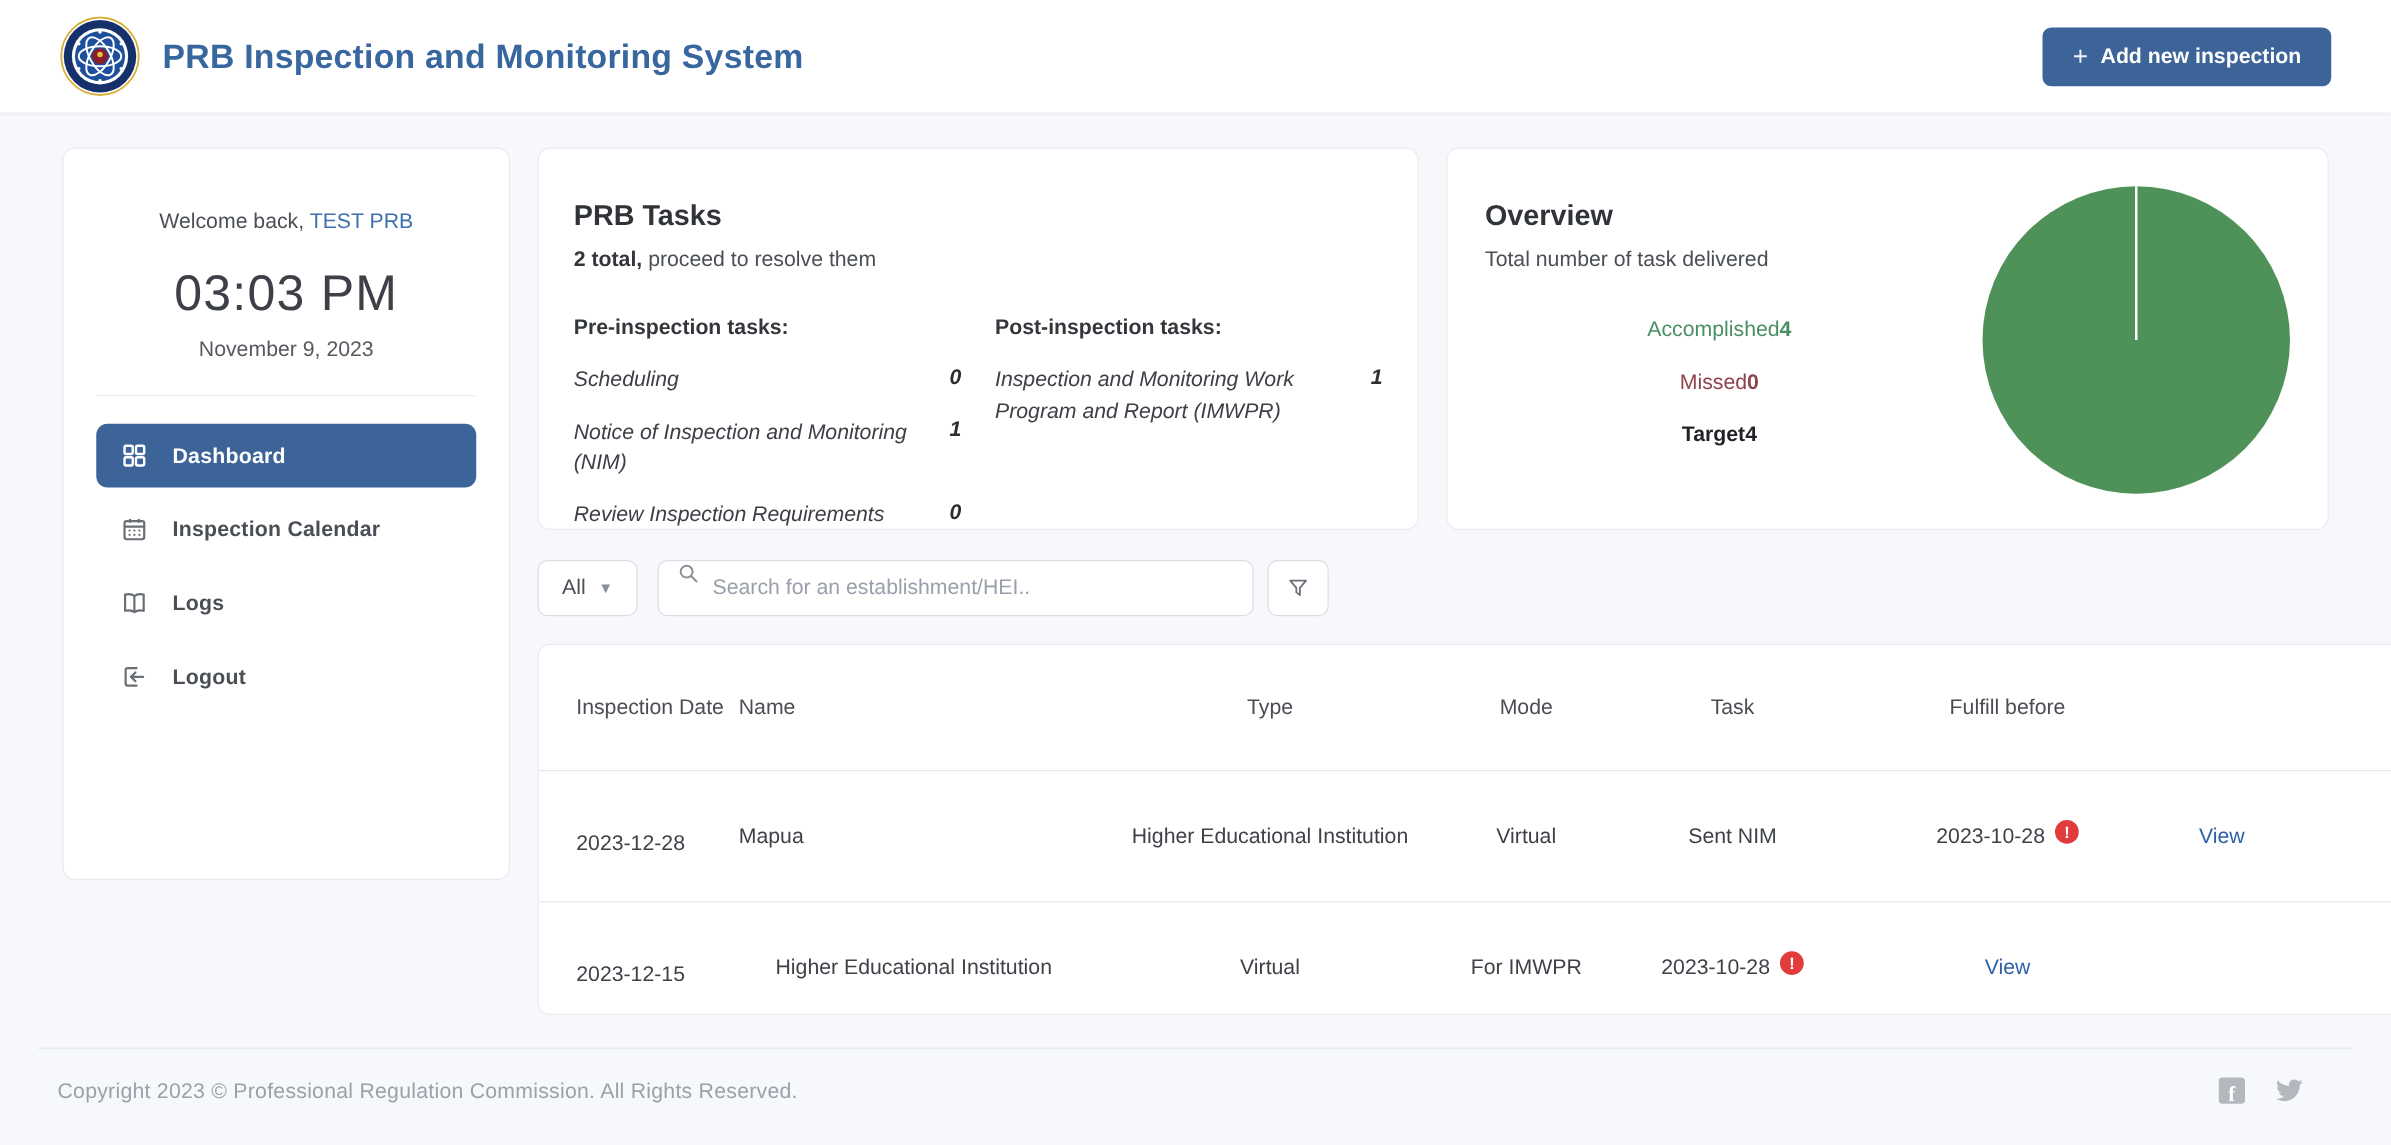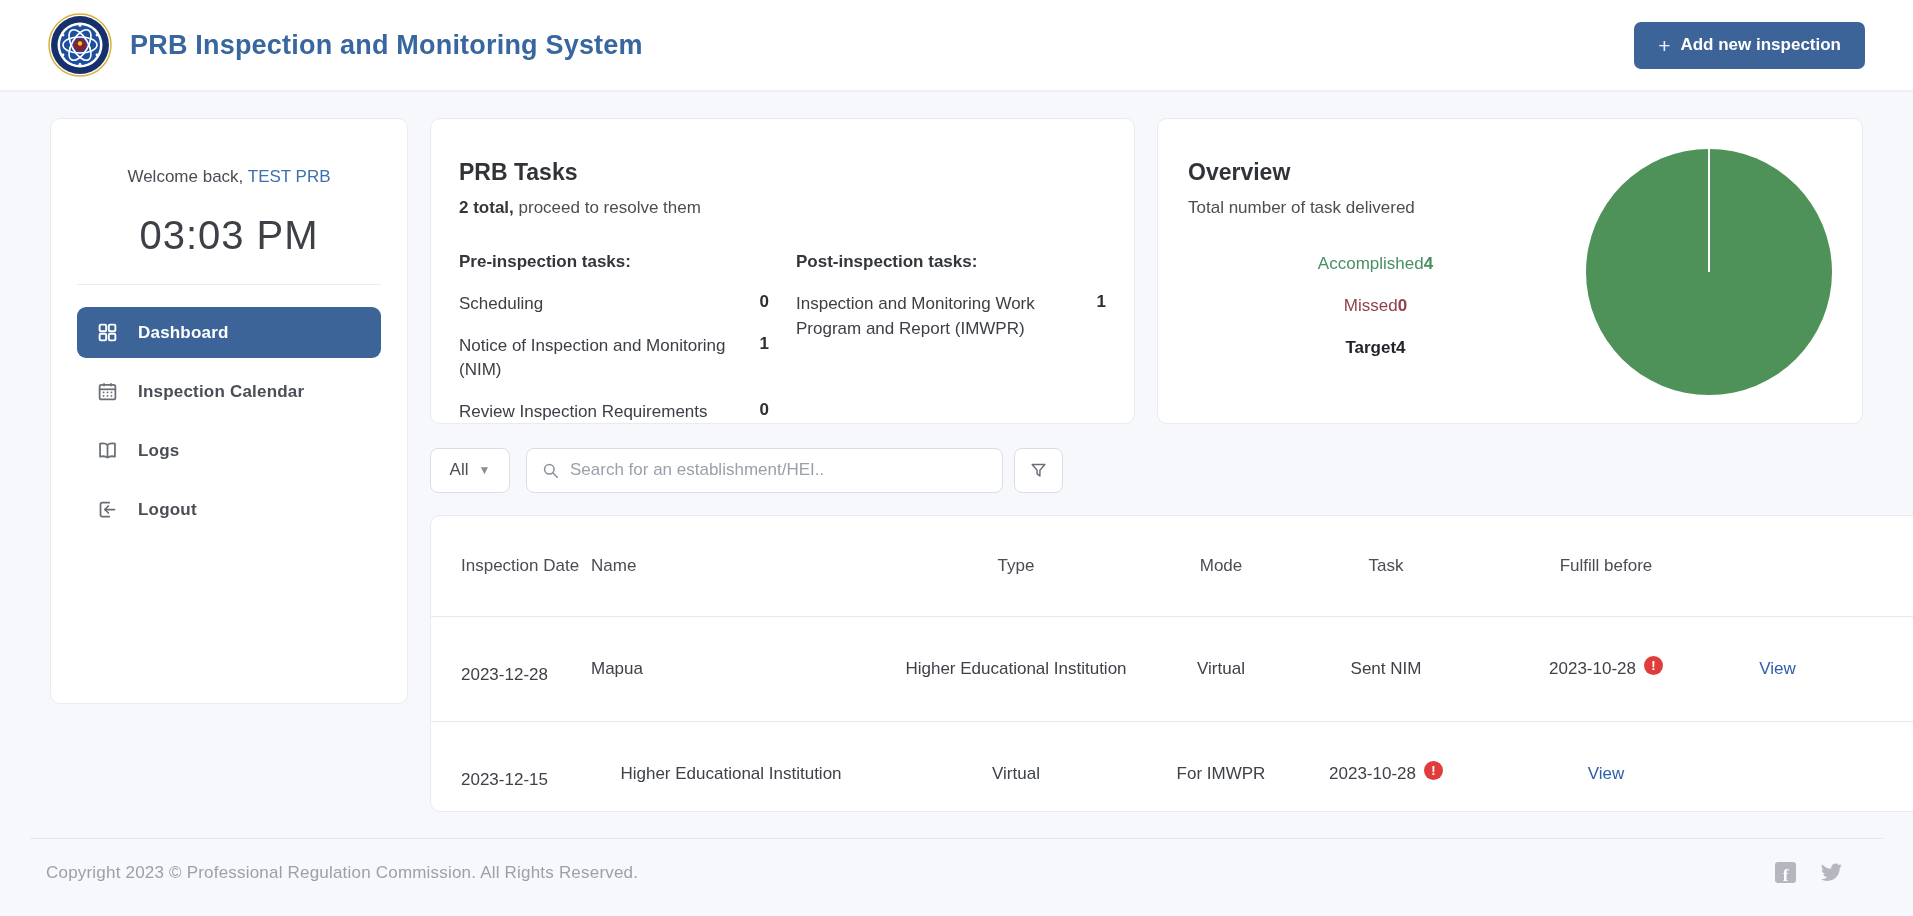--- a/index.html
+++ b/index.html
@@ -48,21 +48,21 @@
   
   .content { width:1433px; flex:none; }
   .cards-row { display:flex; gap:22px; }
 
   .tasks-card { width:705px; height:306px; padding:40px 28px 0 28px; }
   .card-title { font-size:23px; font-weight:700; color:#303338; }
   .card-sub { margin-top:12px; font-size:17px; color:#4a4e55; }
   .card-sub b { color:#33363b; }
   .tasks-cols { display:grid; grid-template-columns:337px 1fr; margin-top:34px; }
   .tasks-col-h { font-size:17px; font-weight:700; color:#33363b; margin-bottom:20px; }
-  .task-row { display:flex; justify-content:space-between; align-items:flex-start; gap:14px; width:310px; margin-bottom:17px; }
+  .task-row { display:flex; justify-content:space-between; align-items:flex-start; gap:14px; width:310px; margin-bottom:17px;font-style:italic; }
   .task-label { font-size:17px; color:#3c4046; line-height:1.45; }
   .task-val { font-size:17px; font-weight:700; color:#2b2e33; }
 
   .overview-card { width:706px; height:306px; display:flex; }
   .ov-left { flex:1; padding:40px 0 0 30px; }
   .ov-stats { margin-top:36px; width:375px; }
   .ov-row { display:flex; justify-content:center; margin-bottom:22px; font-size:17px; }
   .ov-row .ov-val { font-weight:700; }
   .ov-accomplished { color:#4a8f63; }
   .ov-missed { color:#8e434c; }
@@ -79,21 +79,21 @@
   
   .filter-row { display:flex; align-items:center; margin-top:23px; height:46px; }
   .all-dd {
     width:80px; height:45px; background:#fff; border:1px solid #dadde4; border-radius:8px;
     display:flex; align-items:center; justify-content:center; gap:10px;
     font-size:17px; color:#4a4e55; cursor:pointer;
   }
   .all-dd .caret { font-size:12px; color:#8a909a; }
   .search-box {
     margin-left:16px; width:477px; height:45px; background:#fff; border:1px solid #dadde4;
-    border-radius:8px; display:flex; align-items:center; padding:0 14px; gap:10px;
+    border-radius:8px; display:flex; padding:0 14px; gap:10px;
   }
   .search-box input {
     border:none; outline:none; flex:1; font-size:17px; color:#3c4046;
     font-family:"Liberation Sans", sans-serif; background:transparent;
   }
   .search-box input::placeholder { color:#9aa0ab; }
   .filter-btn {
     margin-left:11px; width:49px; height:45px; background:#fff; border:1px solid #dadde4;
     border-radius:8px; display:flex; align-items:center; justify-content:center; cursor:pointer;
   }
@@ -180,20 +180,21 @@
   </header>
 
   <main>
 
     <aside class="card sidebar">
       <div class="welcome">
         <span>Welcome back,</span>
         <span class="user">TEST PRB</span>
       </div>
       <div class="clock">03:03 PM</div>
+      <div class="date">November 9, 2023</div>
       <hr class="side-divider">
       <nav class="menu">
         <div class="menu-item active">
           <svg width="21" height="21" viewBox="0 0 24 24" fill="none" stroke-width="2.2">
             <rect x="3" y="3" width="7.5" height="7.5" rx="1.5"></rect>
               <rect x="13.5" y="3" width="7.5" height="7.5" rx="1.5"></rect>
             <rect x="3" y="13.5" width="7.5" height="7.5" rx="1.5"></rect>
               <rect x="13.5" y="13.5" width="7.5" height="7.5" rx="1.5"></rect>
           </svg>
           <span class="mi-label">Dashboard</span>

